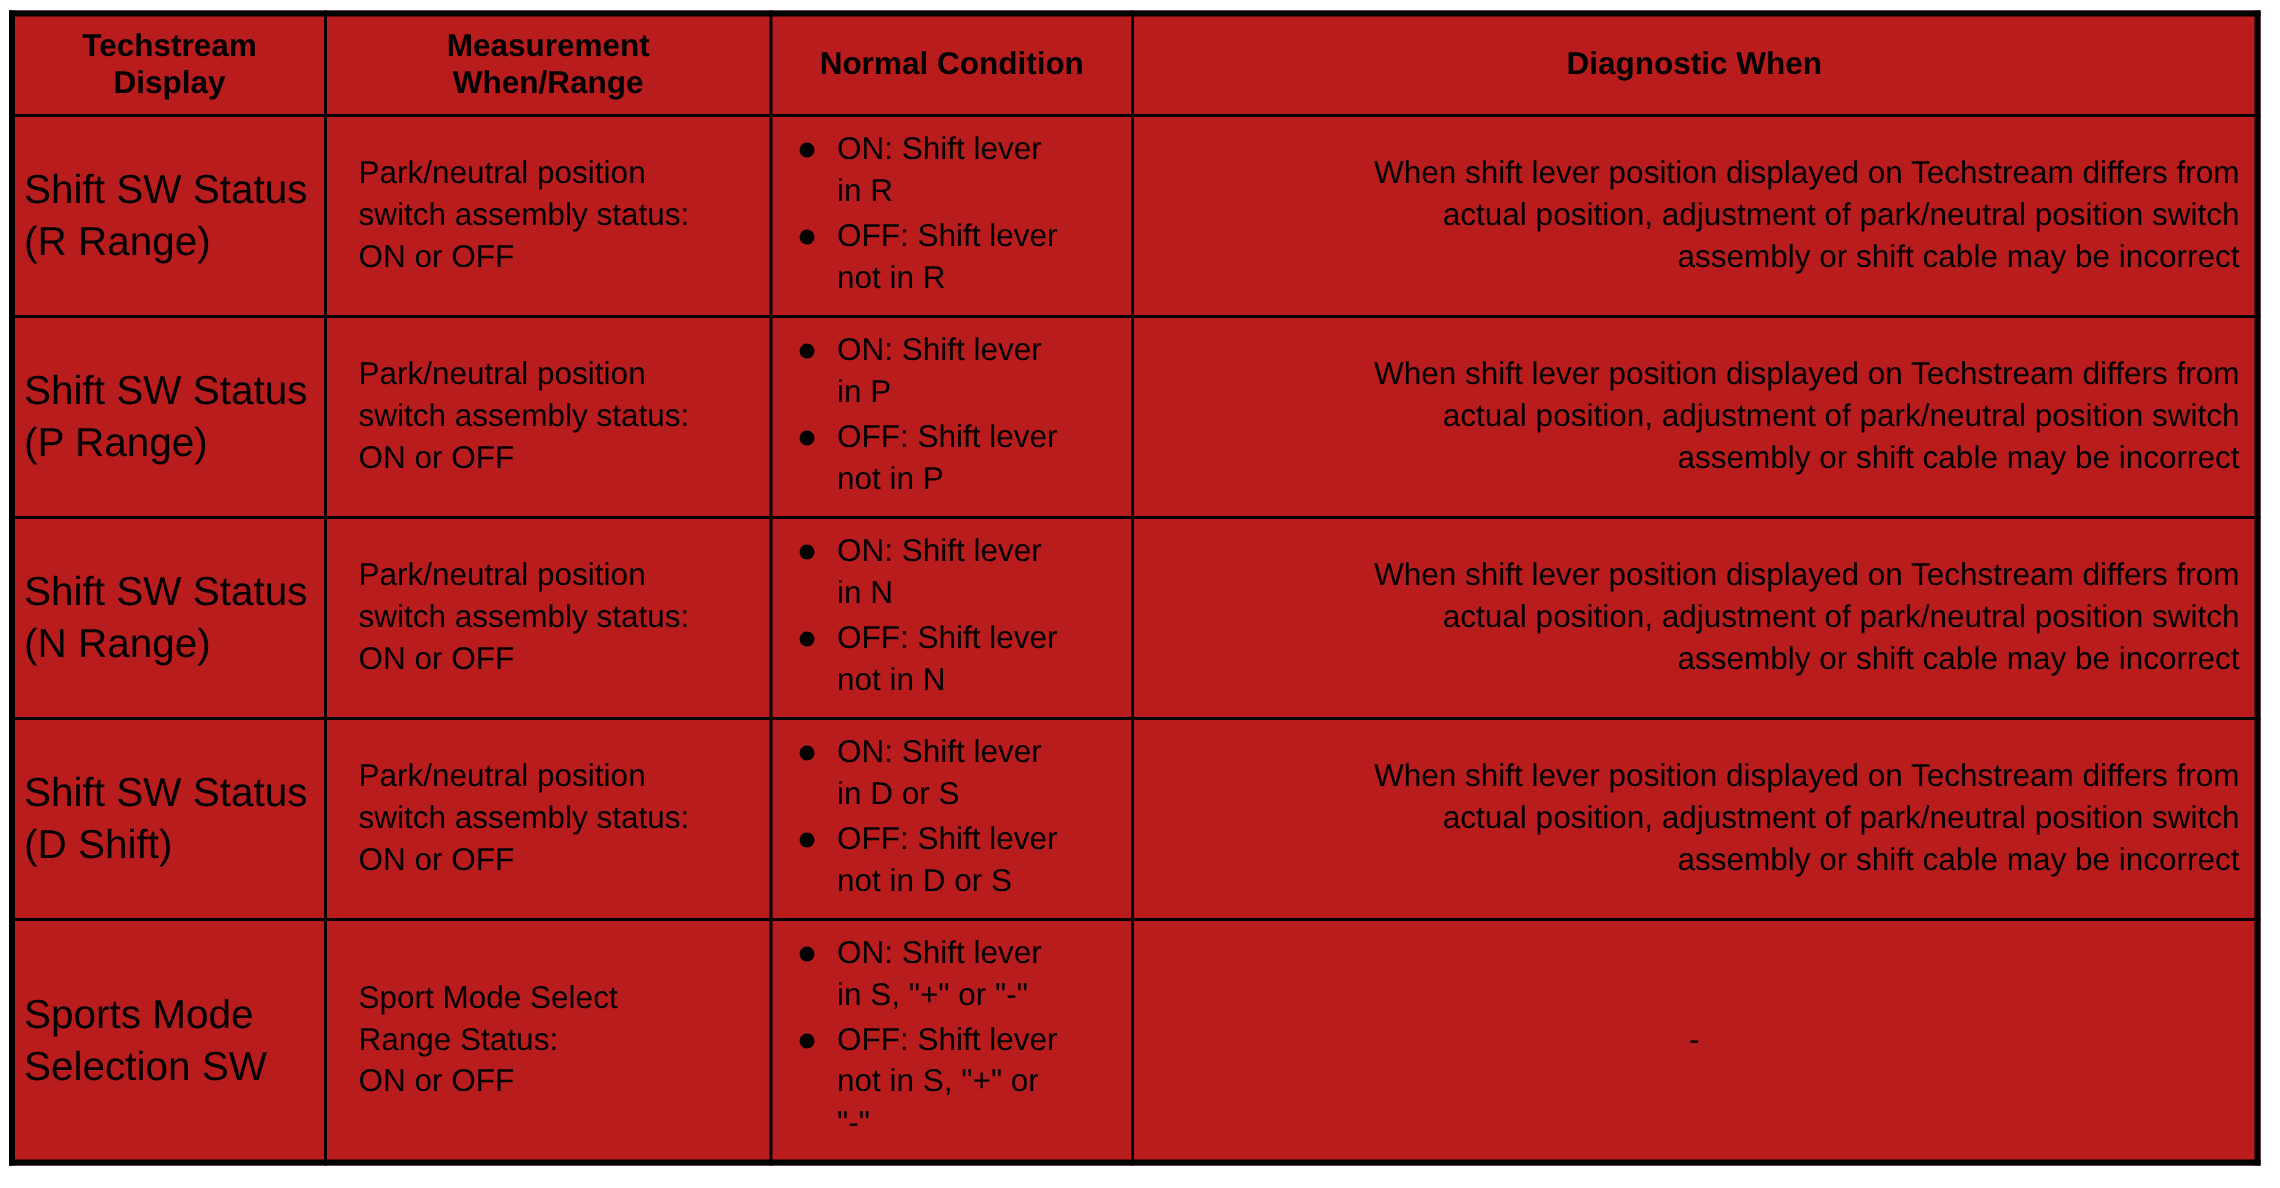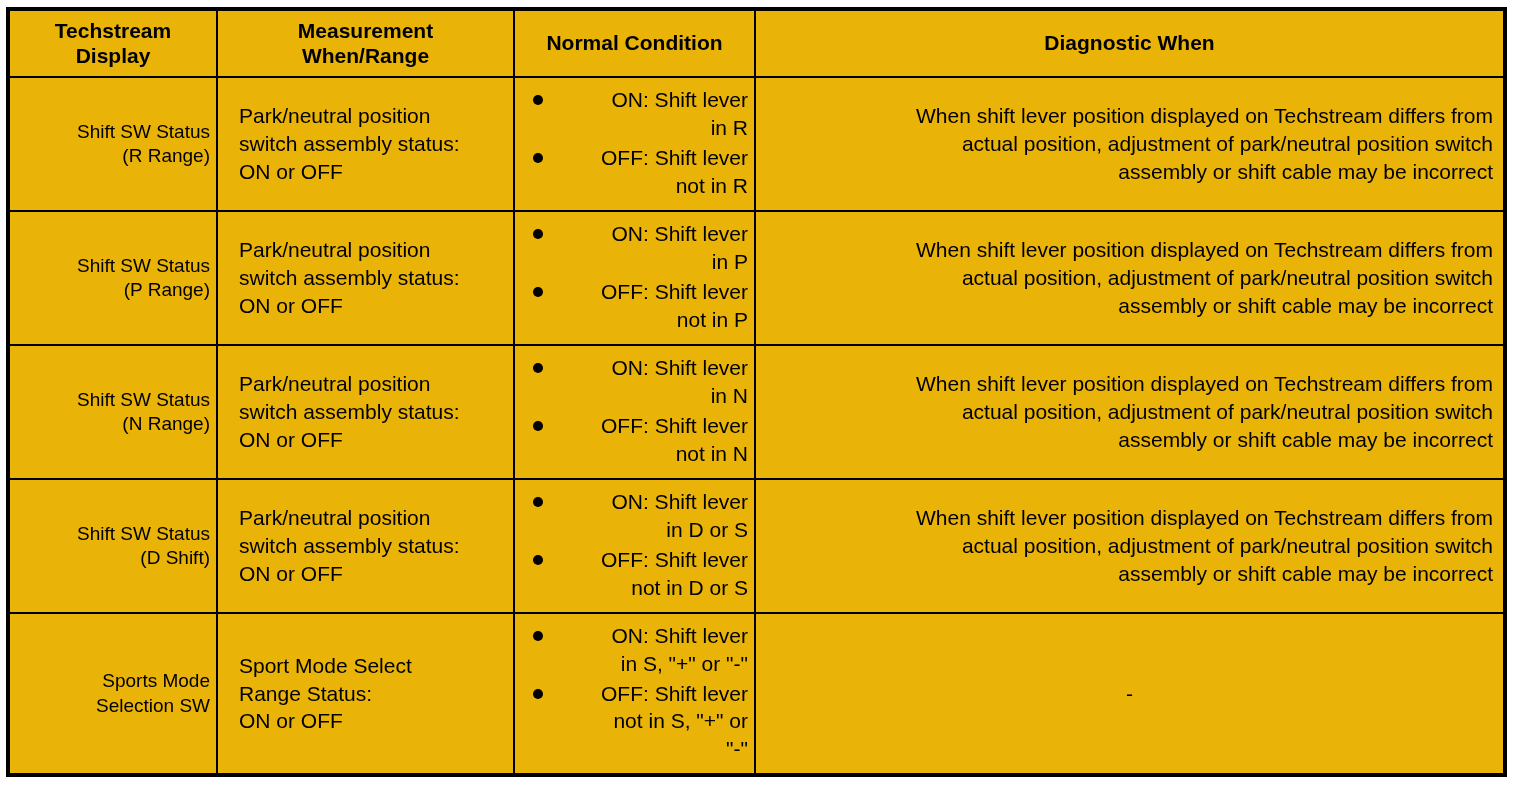--- a/index.html
+++ b/index.html
@@ -25,21 +25,21 @@
   }
 
   
   .spec-table {
     position: absolute;
     left: 6px;
     top: 7px;
     width: 1497px;           
     border-collapse: collapse;
     table-layout: fixed;
-    background: #eab308;
+    background: #b91c1c;
     border: 4px solid #000000;
   }
 
   .spec-table col.c1 { width: 209px; }
   .spec-table col.c2 { width: 297px; }
   .spec-table col.c3 { width: 241px; }
   .spec-table col.c4 { width: 750px; }
 
   .spec-table th,
   .spec-table td {
@@ -57,22 +57,22 @@
     font-weight: bold;
     line-height: 1.18;
     padding: 4px 6px;
   }
 
   
   tbody tr { height: 134px; }
   tbody tr.row-last { height: 162px; }
 
   td.col-display {
-    text-align: right;
-    font-size: 19px;
+    text-align: left;
+    font-size: 27px;
     line-height: 1.28;
     padding: 4px 6px;
   }
 
   td.col-measurement {
     text-align: left;
     font-size: 21px;
     line-height: 1.33;
     padding: 6px 10px 6px 21px;
   }
@@ -111,21 +111,21 @@
     top: 9px;
     width: 10px;
     height: 10px;
     border-radius: 50%;
     background: #000000;
   }
 
   .meas-line { display: block; white-space: nowrap; }
   .disp-line { display: block; white-space: nowrap; }
   .note-line { display: block; white-space: nowrap; }
-  .cond-line { display: block; text-align: right; }
+  .cond-line { display: block; }
 </style>
 </head>
 <body>
 
 <div id="page">
 
   <table class="spec-table">
     <colgroup>
       <col class="c1">
         <col class="c2">

